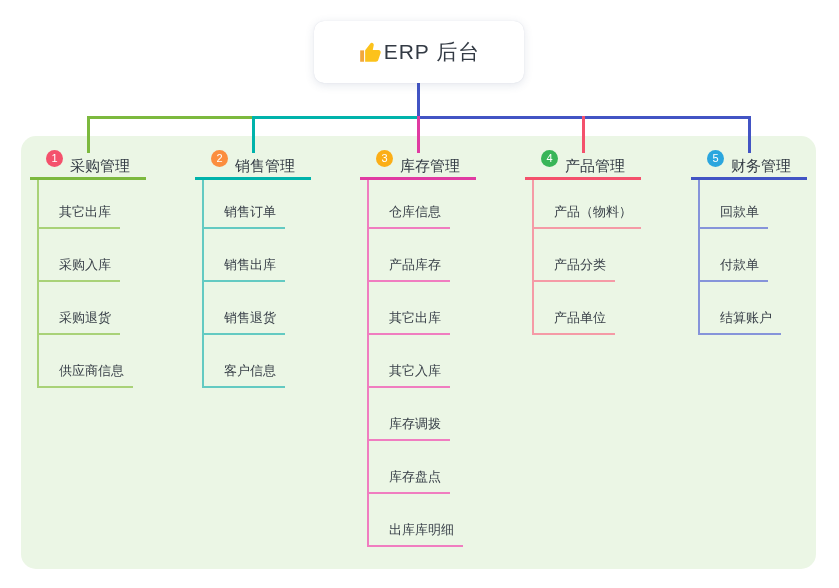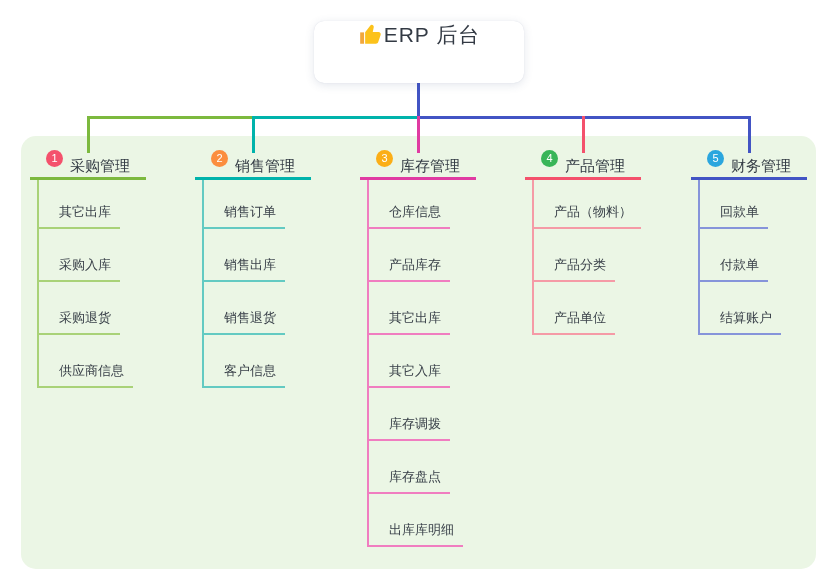--- a/index.html
+++ b/index.html
@@ -4,21 +4,21 @@
 <style>
   html,body{margin:0;padding:0;background:#ffffff;}
   body{font-family:"Liberation Sans","DejaVu Sans",sans-serif;}
   .stage{position:relative;width:839px;height:588px;background:#ffffff;overflow:hidden;}
 
   
   .root-card{
     position:absolute;left:314px;top:21px;width:210px;height:62px;
     background:#ffffff;border-radius:10px;
     box-shadow:0 2px 10px rgba(60,80,120,0.14), 0 0 1px rgba(60,80,120,0.18);
-    display:flex;align-items:flex-start;justify-content:center;
+    display:flex;align-items:center;justify-content:center;
     font-size:21px;color:#333a44;letter-spacing:1px;
   }
   .thumb-icon{width:26px;height:26px;display:inline-block;}
 
   
   .panel{
     position:absolute;left:21px;top:136px;width:795px;height:433px;
     background:#ebf6e5;border-radius:15px;
   }
 

